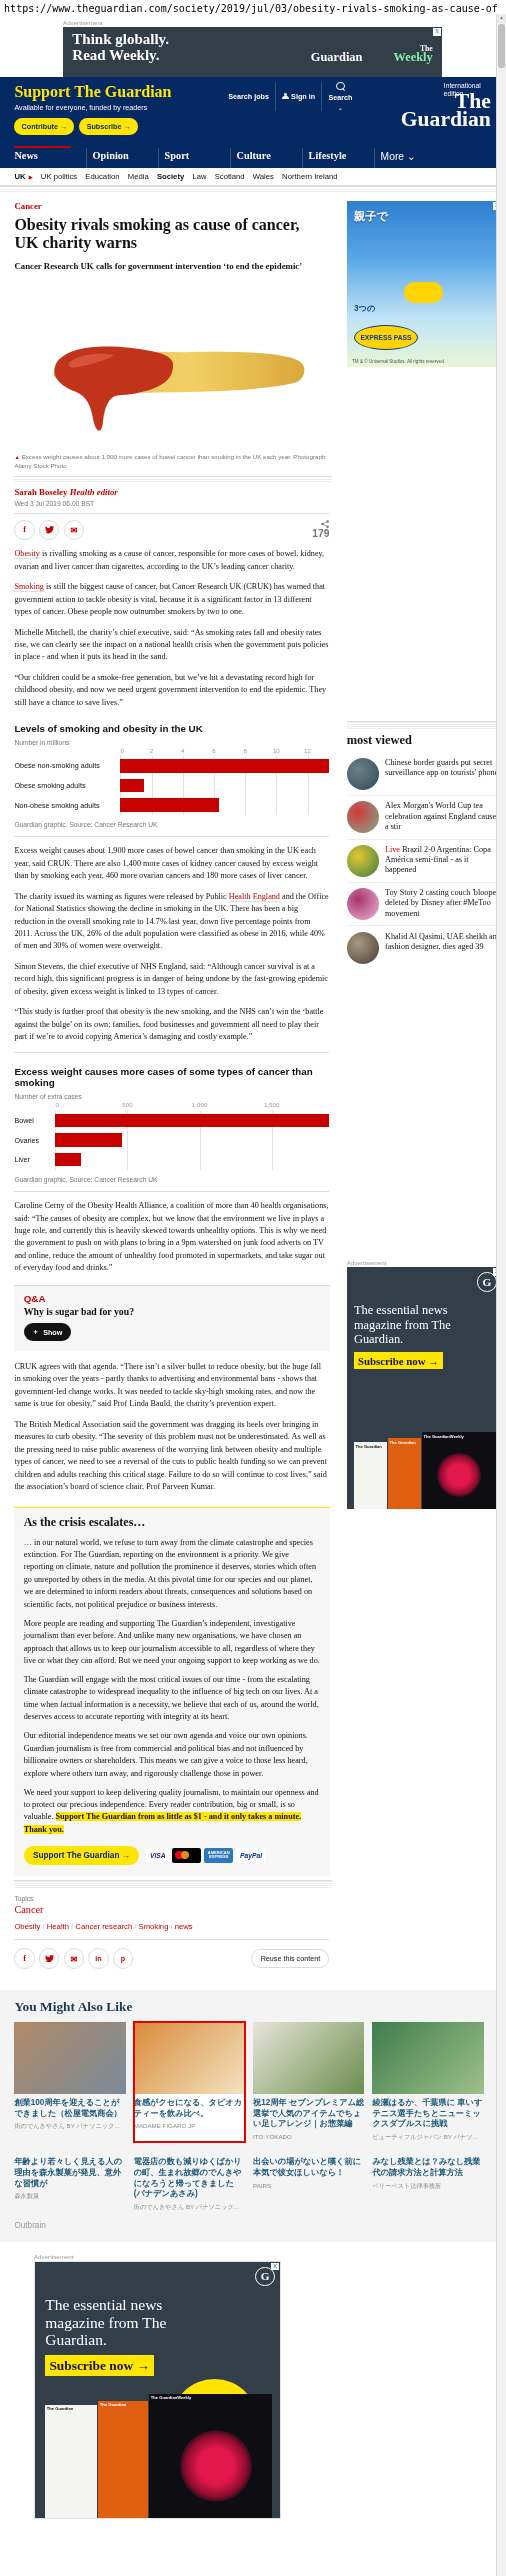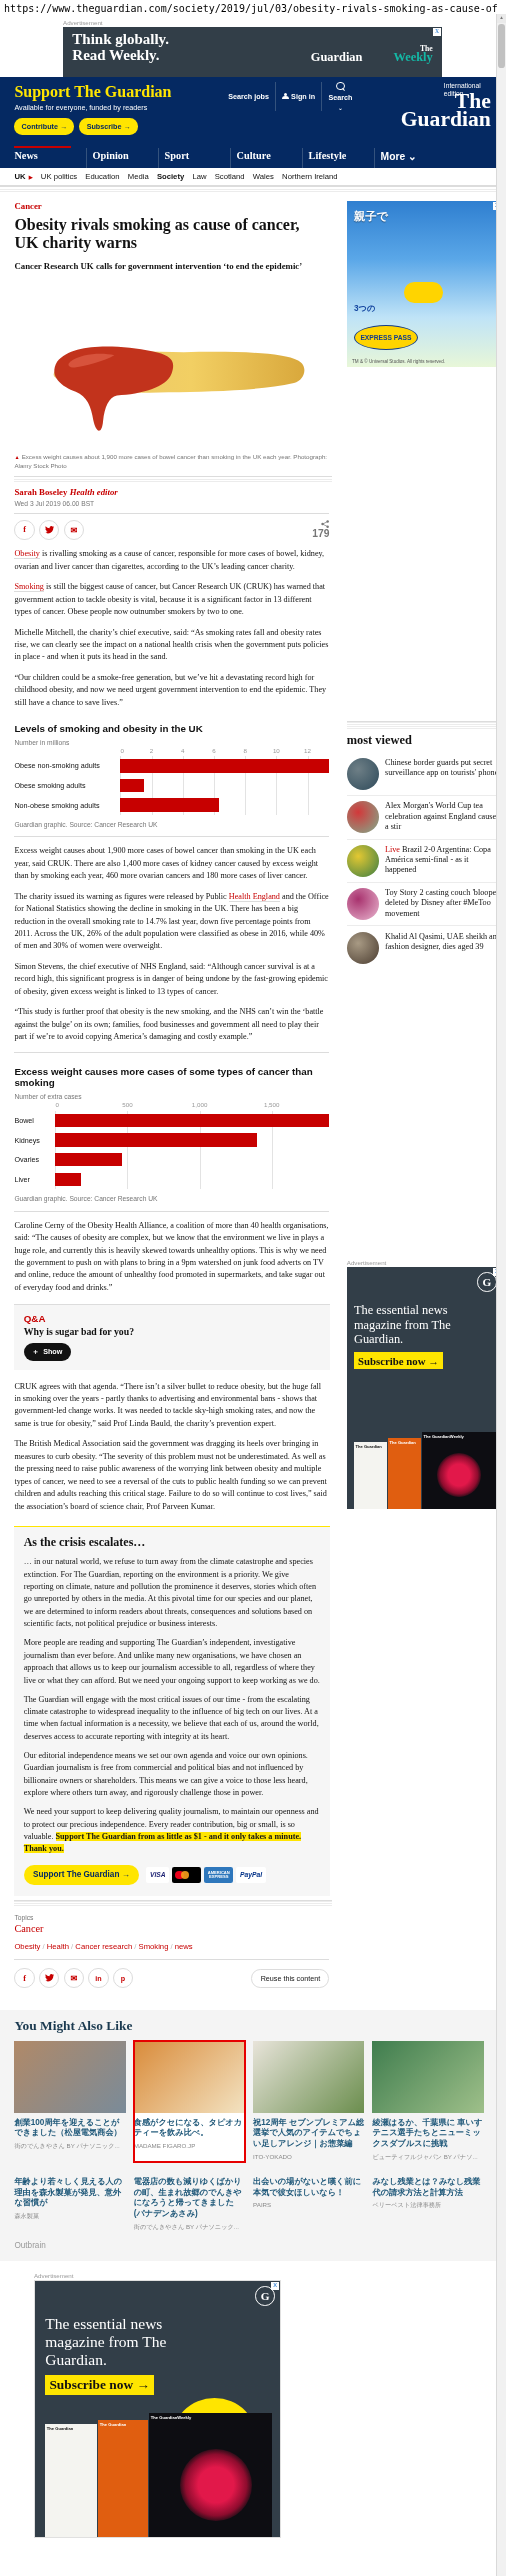--- a/index.html
+++ b/index.html
@@ -16,21 +16,21 @@
   
   .url-bar{height:14.4px;font-size:10px;padding:3.1px 4.1px 0;color:#000;white-space:nowrap;font-family:"DejaVu Sans Mono",monospace;text-align:right;}
 
   
   .top-ad-zone{background:#fff;padding-left:63px;}
   .ad-label{color:#999;font-size:6.2px;padding:1.5px 0 1px;}
   .top-banner{width:379px;height:50px;background:#323e48;color:#fff;display:flex;justify-content:space-between;position:relative;padding:5.2px 9.3px;box-sizing:border-box;}
   .top-banner .tb-left{font-size:15px;font-weight:bold;line-height:1.05;}
   .top-banner .tb-brand{text-align:right;font-weight:bold;font-size:12.4px;line-height:.9;margin-top:13.4px;}
   .top-banner .tb-brand .small{font-size:7.7px;display:block;}
-  .yellow{color:#14b8a6;padding-left:31px;}
+  .yellow{color:#86efac;padding-left:31px;}
   .ad-close{position:absolute;top:1px;right:1px;width:7.7px;height:7.7px;background:#fff;color:#4a90d9;font-size:5.7px;font-weight:bold;text-align:center;line-height:7.7px;}
 
   
   .site-header{background:#052962;height:71px;position:relative;color:#fff;padding-left:14.4px;box-sizing:border-box;}
   .support-title{color:#ffe500;font-weight:bold;font-size:16px;padding-top:6.2px;}
   .support-sub{font-size:7.2px;margin-top:2.1px;}
   .pills{margin-top:6.2px;display:flex;gap:5.2px;}
   .pill-y{background:#ffe500;color:#052962;font-weight:bold;font-size:7.2px;border-radius:8.2px;padding:3.6px 7.2px;white-space:nowrap;}
   .utility{position:absolute;left:222px;top:5.2px;display:flex;font-size:7.2px;font-weight:bold;}
   .utility .u-item{padding:0 6.2px;border-right:0.5px solid #34527d;display:flex;align-items:center;gap:2.6px;}
@@ -38,21 +38,21 @@
   .edition{position:absolute;right:7.2px;top:5.2px;font-size:6.7px;text-align:left;width:47px;line-height:1.2;}
   .glogo{position:absolute;right:7.2px;top:16.5px;text-align:right;font-weight:bold;font-size:21.6px;line-height:.82;}
   .chev{font-size:5.2px;}
 
   
   .main-nav{background:#052962;height:19.6px;display:flex;padding-left:14.4px;}
   .nav-item{color:#fff;font-weight:bold;font-size:10.3px;font-family:"Liberation Serif",serif;
             padding:2.1px 0 0;width:72px;border-left:0.5px solid #34527d;padding-left:5.2px;position:relative;box-sizing:border-box;}
   .nav-item.first{border-left:none;padding-left:0;}
   .nav-item.first::before{content:"";position:absolute;left:0;top:-2.1px;width:57px;height:2.1px;background:#c70000;}
-  .nav-item.more{font-family:"Liberation Sans",sans-serif;font-weight:bold;width:auto;}
+  .nav-item.more{font-family:"Liberation Sans",sans-serif;font-weight:normal;width:auto;}
   .subnav{height:17.5px;display:flex;gap:8.2px;padding-left:14.4px;align-items:center;font-size:7.7px;background:#fff;border-bottom:0.5px solid #dcdcdc;}
   .subnav .lead{font-weight:bold;}
   .subnav .tri{color:#c70000;font-size:5.2px;margin-left:1px;}
   .subnav .sn-item.bold{font-weight:bold;}
   .hairlines{height:6.2px;border-top:0.5px solid #dcdcdc;background:repeating-linear-gradient(to bottom,#ececec 0 0.5px,#fff 0.5px 2.1px);}
 
   
   .article-grid{display:grid;grid-template-columns:318px 14.4px 155px;padding-left:14.4px;background:#fff;}
   .sec-label{color:#c70000;font-weight:bold;font-size:8.8px;font-family:"Liberation Serif",serif;margin-top:8.2px;}
   h1.headline{font-family:"Liberation Serif",serif;font-size:16px;line-height:1.15;margin:4.1px 0 0;width:309px;}
@@ -370,24 +370,20 @@
             </div>
             <div class="vline" style="left: 0%;"></div>
             <div class="vline" style="left: 26.3158%;"></div>
             <div class="vline" style="left: 52.6316%;"></div>
             <div class="vline" style="left: 78.9474%;"></div>
             <div class="bar-row">
               <div class="bar-lab" style="left: -41px;">Bowel</div>
               <div class="bar" style="width: 100%; background: rgb(199, 0, 0);"></div>
             </div>
             <div class="bar-row">
-              <div class="bar-lab" style="left: -41px;">Kidneys</div>
-              <div class="bar" style="width: 73.6842%; background: rgb(199, 0, 0);"></div>
-            </div>
-            <div class="bar-row">
               <div class="bar-lab" style="left: -41px;">Ovaries</div>
               <div class="bar" style="width: 24.2105%; background: rgb(199, 0, 0);"></div>
             </div>
             <div class="bar-row">
               <div class="bar-lab" style="left: -41px;">Liver</div>
               <div class="bar" style="width: 9.47368%; background: rgb(199, 0, 0);"></div>
             </div>
           </div>
           <div class="chart-src">Guardian graphic. Source: Cancer Research UK</div>
         </div>

